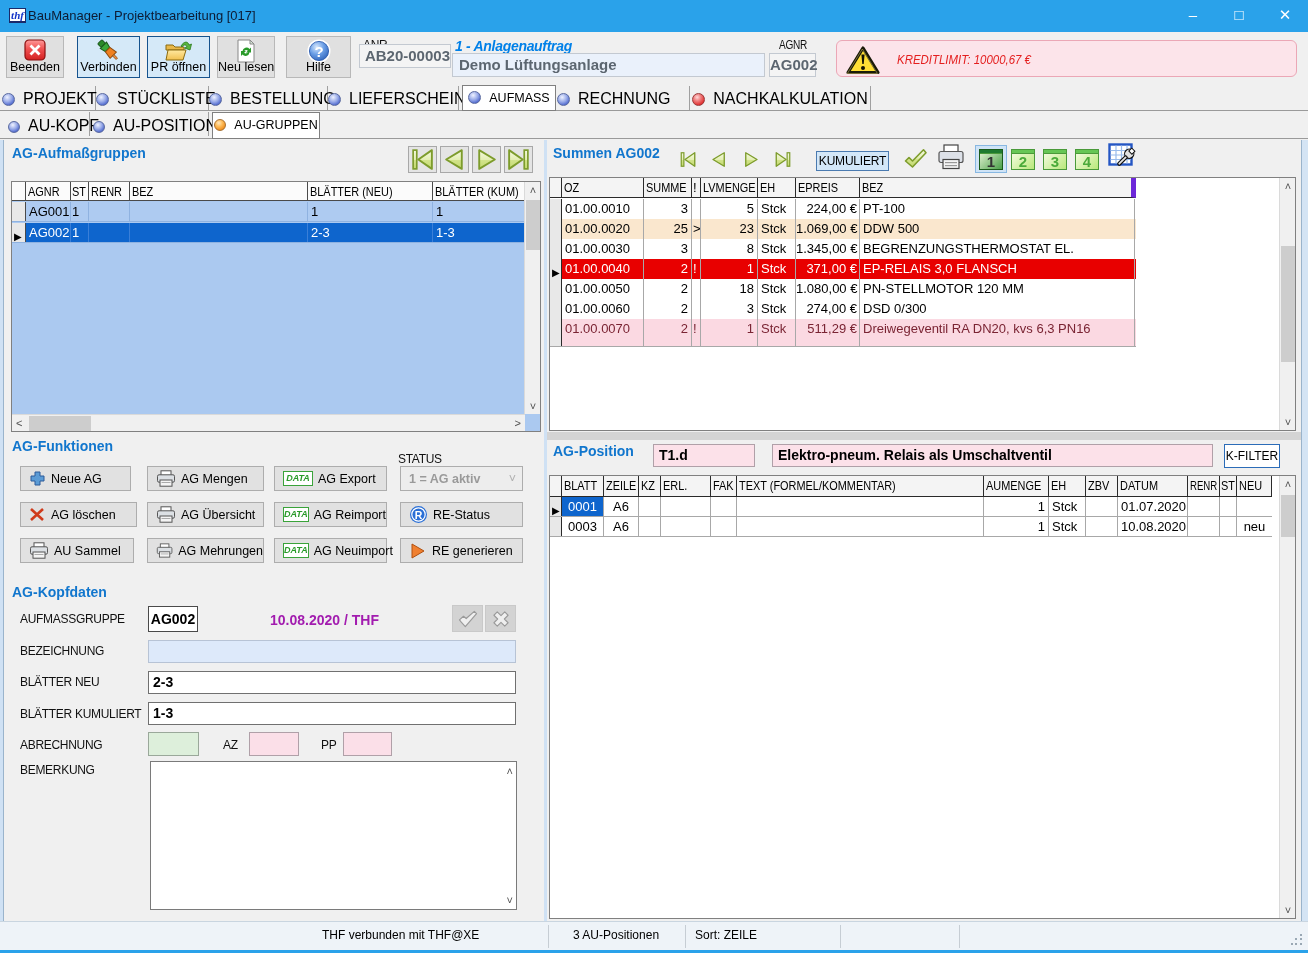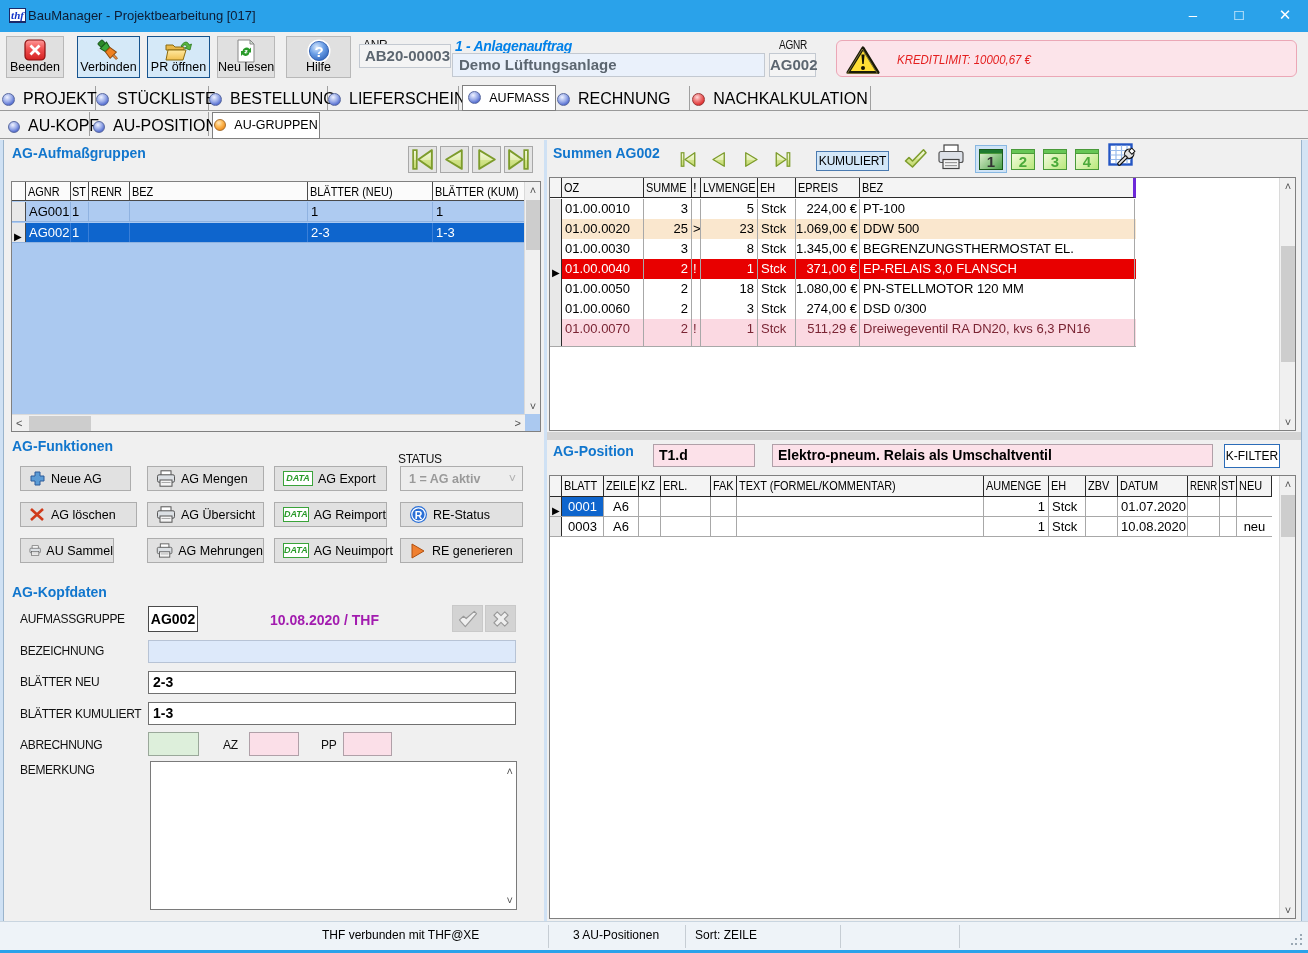--- a/index.html
+++ b/index.html
@@ -340,21 +340,21 @@
       <span>AG Reimport</span>
     </div>
   <div class="fbtn" style="left:400px; top:502px; width:123px;">
       <svg width="19" height="19" viewBox="0 0 19 19">
         <circle cx="9.5" cy="9.5" r="8.5" fill="#2a6fd6"></circle>
         <circle cx="9.5" cy="9.5" r="6.7" fill="none" stroke="#fff" stroke-width="1.2"></circle>
         <text x="9.5" y="13.5" font-size="10.5" font-weight="bold" fill="#fff" text-anchor="middle" font-family="Liberation Sans">R</text>
       </svg>
       <span>RE-Status</span>
     </div>
-  <div class="fbtn" style="left:20px; top:538px; width:94px;">
+  <div class="fbtn" style="left:20px; top:538px; width:114px;">
       <svg width="20" height="17">
         <use href="#printer-sm"></use>
       </svg>
       <span>AU Sammel</span>
     </div>
   <div class="fbtn" style="left:147px; top:538px; width:117px;">
       <svg width="20" height="17">
         <use href="#printer-sm"></use>
       </svg>
       <span>AG Mehrungen</span>
@@ -432,21 +432,21 @@
         <rect x="1.5" y="1.5" width="22" height="20" fill="#fff" stroke="#2456c4" stroke-width="2.4"></rect>
         <path d="M2.5 7.5 H22.5 M2.5 12 H22.5 M2.5 16.5 H22.5 M8 2.5 V20.5 M13.5 2.5 V20.5 M19 2.5 V20.5" stroke="#9abcec" stroke-width="1.2"></path>
         <g transform="rotate(45 17 15)">
           <circle cx="17" cy="9" r="4.6" fill="#e2e2e2" stroke="#111" stroke-width="1.2"></circle>
           <rect x="14.8" y="3.2" width="4.4" height="4.2" fill="#fff" stroke="#111" stroke-width="1"></rect>
           <rect x="15.5" y="12.6" width="3" height="12" rx="1.5" fill="#e2e2e2" stroke="#111" stroke-width="1.2"></rect>
         </g>
       </svg></div>
 
   <div style="position:absolute; left:549px; top:177px; width:747px; height:254px; border:1px solid #808080; background:#fff;">
-    <div class="grow hdr" style="top:0; height:20px; background:#f4f4f4; border-bottom:1px solid #2a2a2a; width:586px; border-right:3px solid #6d28d9;">
+    <div class="grow hdr" style="top:0; height:20px; background:#f4f4f4; border-bottom:1px solid #2a2a2a; width:586px; border-right:5px solid #6d28d9;">
       <div class="gc" style="left:0; width:12px; border-right:1px solid #2a2a2a;"></div>
       <div class="gc" style="left:12px; width:82px; border-right:1px solid #2a2a2a;"><span class="hsq">OZ</span></div>
       <div class="gc" style="left:94px; width:48px; border-right:1px solid #2a2a2a;"><span class="hsq">SUMME</span></div>
       <div class="gc" style="left:142px; width:9px; border-right:1px solid #2a2a2a; padding:0 1px;">!</div>
       <div class="gc" style="left:151px; width:57px; border-right:1px solid #2a2a2a; padding:0 2px;"><span class="hsq">LVMENGE</span></div>
       <div class="gc" style="left:208px; width:38px; border-right:1px solid #2a2a2a;"><span class="hsq">EH</span></div>
       <div class="gc" style="left:246px; width:64px; border-right:1px solid #2a2a2a;"><span class="hsq">EPREIS</span></div>
       <div class="gc" style="left:310px; width:275px;"><span class="hsq">BEZ</span></div>
     </div>
     <div class="srow" style="top:21px;">

